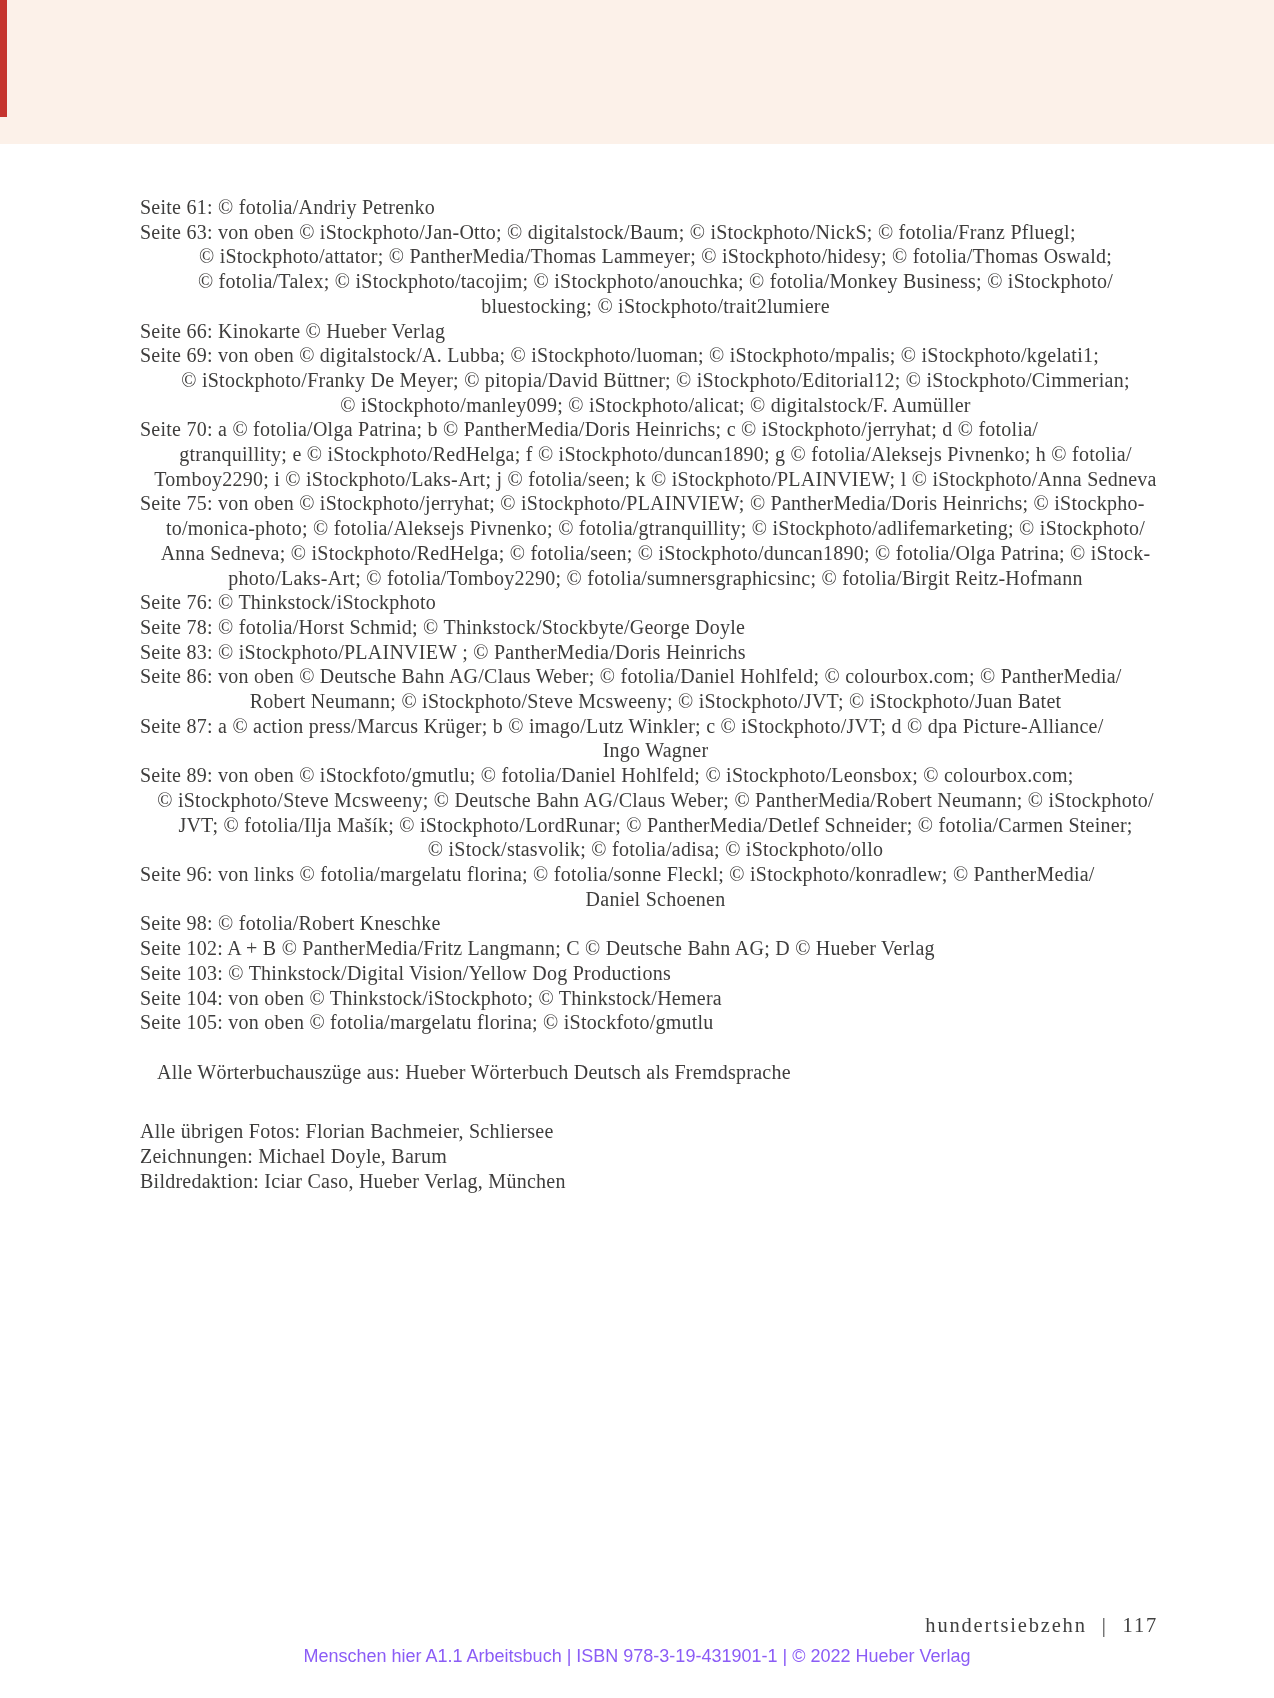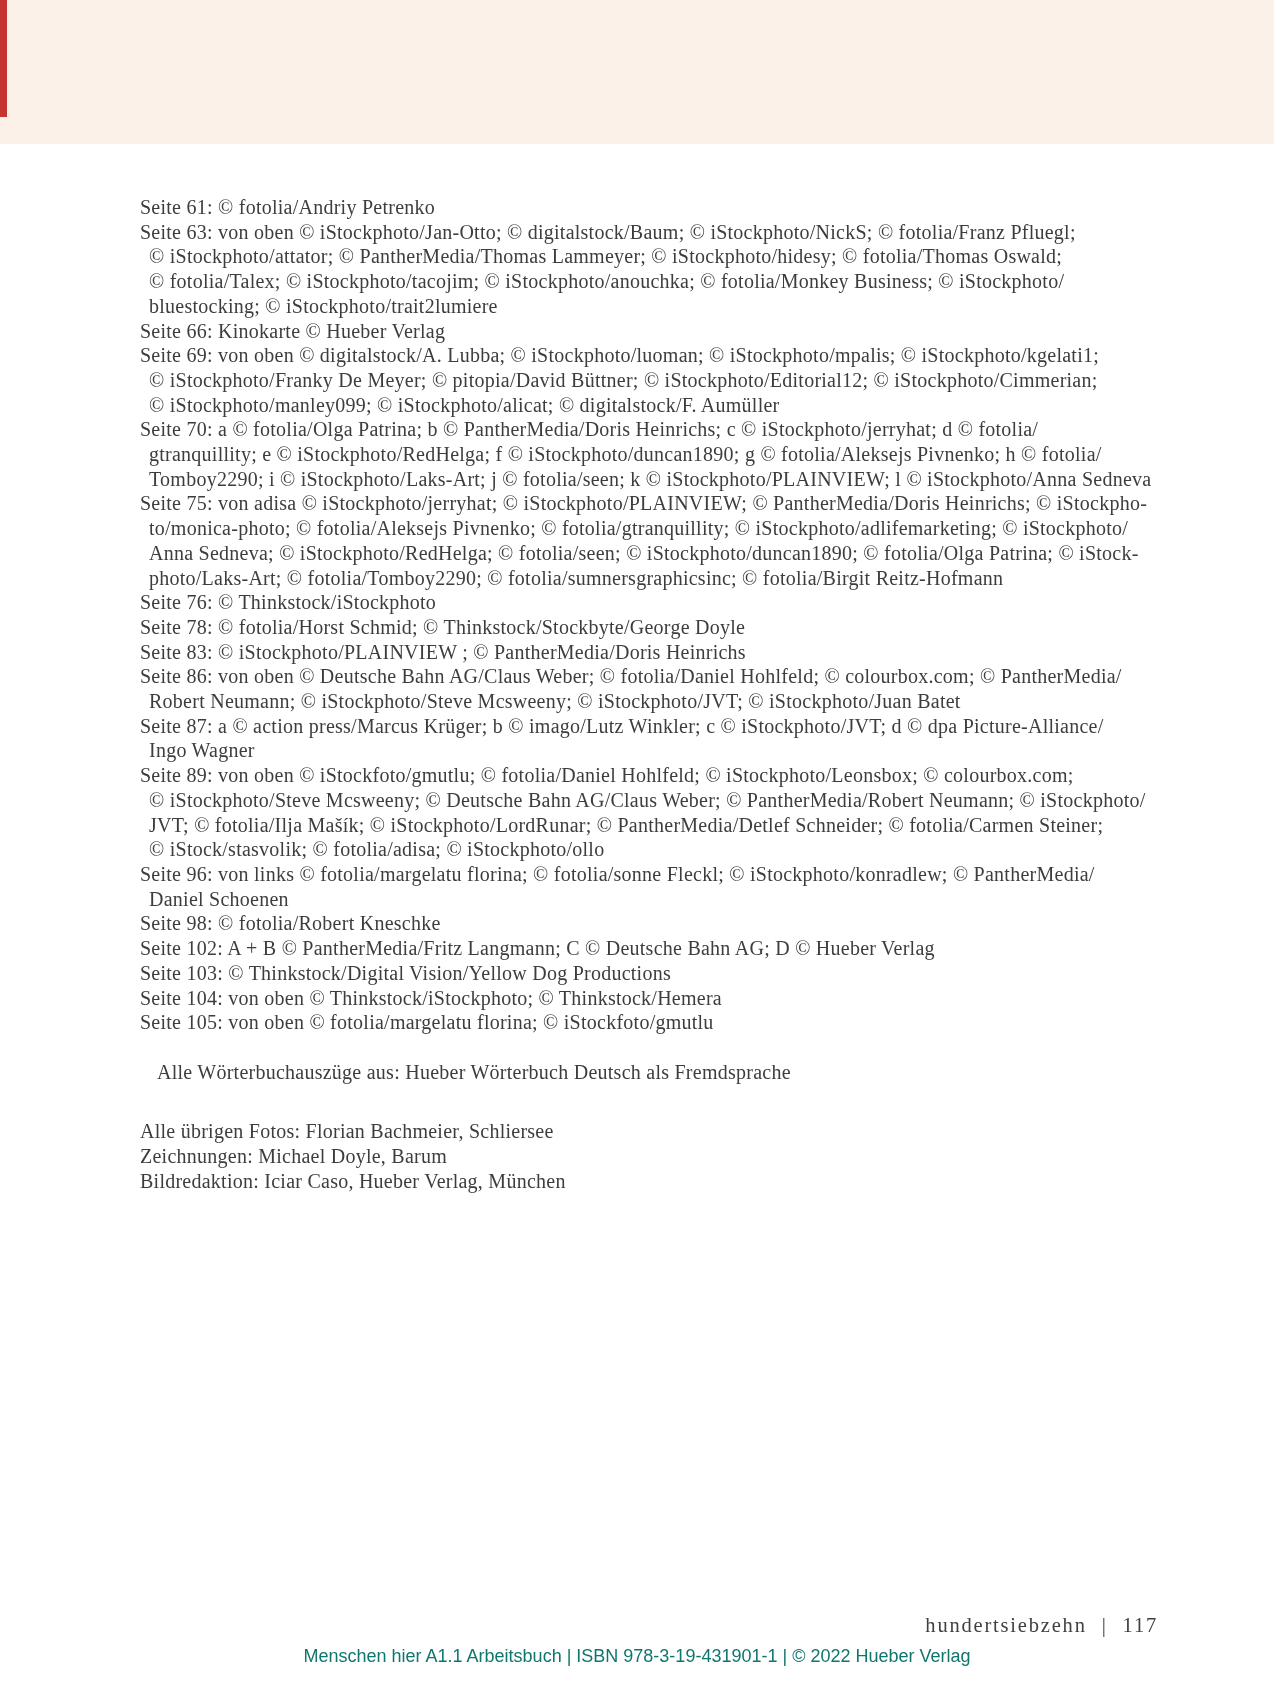--- a/index.html
+++ b/index.html
@@ -22,37 +22,37 @@
     background: #c5342e;
   }
   .content {
     position: absolute; left: 140px; top: 195px;
     width: 1022px;
     font-size: 20px;
     line-height: 24.7px;
     letter-spacing: 0.25px;
   }
   .line { white-space: nowrap; }
-  .line.cont { padding-left: 9px; }
+  .line.cont { padding-left: 9px; text-align: center; }
   .dict-note { margin-top: 24.7px; margin-left: 17px; }
   .other-block { margin-top: 35px; }
   .pageline {
     position: absolute; top: 1613px; right: 116px;
     font-size: 20.5px; line-height: 25px;
     letter-spacing: 1.8px;
     color: #404040;
     white-space: nowrap;
   }
   .pagebar { margin: 0 15px; font-weight: 400; }
   .imprint {
     position: absolute; top: 1645px; left: 0; right: 0;
     text-align: center;
     font-family: "Liberation Sans", sans-serif;
     font-size: 18px; line-height: 22px;
-    color: #0f766e;
+    color: #8b5cf6;
     white-space: nowrap;
   }
 </style>
 </head>
 <body>
 
 <div class="band"></div>
 <div class="accent"></div>
 
 <div class="content">
@@ -63,21 +63,21 @@
       <div class="line cont">© iStockphoto/attator; © PantherMedia/Thomas Lammeyer; © iStockphoto/hidesy; © fotolia/Thomas Oswald;</div>
       <div class="line cont">© fotolia/Talex; © iStockphoto/tacojim; © iStockphoto/anouchka; © fotolia/Monkey Business; © iStockphoto/</div>
       <div class="line cont">bluestocking; © iStockphoto/trait2lumiere</div>
       <div class="line">Seite 66: Kinokarte © Hueber Verlag</div>
       <div class="line">Seite 69: von oben © digitalstock/A. Lubba; © iStockphoto/luoman; © iStockphoto/mpalis; © iStockphoto/kgelati1;</div>
       <div class="line cont">© iStockphoto/Franky De Meyer; © pitopia/David Büttner; © iStockphoto/Editorial12; © iStockphoto/Cimmerian;</div>
       <div class="line cont">© iStockphoto/manley099; © iStockphoto/alicat; © digitalstock/F. Aumüller</div>
       <div class="line">Seite 70: a © fotolia/Olga Patrina; b © PantherMedia/Doris Heinrichs; c © iStockphoto/jerryhat; d © fotolia/</div>
       <div class="line cont">gtranquillity; e © iStockphoto/RedHelga; f © iStockphoto/duncan1890; g © fotolia/Aleksejs Pivnenko; h © fotolia/</div>
       <div class="line cont">Tomboy2290; i © iStockphoto/Laks-Art; j © fotolia/seen; k © iStockphoto/PLAINVIEW; l © iStockphoto/Anna Sedneva</div>
-      <div class="line">Seite 75: von adisa © iStockphoto/jerryhat; © iStockphoto/PLAINVIEW; © PantherMedia/Doris Heinrichs; © iStockpho-</div>
+      <div class="line">Seite 75: von oben © iStockphoto/jerryhat; © iStockphoto/PLAINVIEW; © PantherMedia/Doris Heinrichs; © iStockpho-</div>
       <div class="line cont">to/monica-photo; © fotolia/Aleksejs Pivnenko; © fotolia/gtranquillity; © iStockphoto/adlifemarketing; © iStockphoto/</div>
       <div class="line cont">Anna Sedneva; © iStockphoto/RedHelga; © fotolia/seen; © iStockphoto/duncan1890; © fotolia/Olga Patrina; © iStock-</div>
       <div class="line cont">photo/Laks-Art; © fotolia/Tomboy2290; © fotolia/sumnersgraphicsinc; © fotolia/Birgit Reitz-Hofmann</div>
       <div class="line">Seite 76: © Thinkstock/iStockphoto</div>
       <div class="line">Seite 78: © fotolia/Horst Schmid; © Thinkstock/Stockbyte/George Doyle</div>
       <div class="line">Seite 83: © iStockphoto/PLAINVIEW ; © PantherMedia/Doris Heinrichs</div>
       <div class="line">Seite 86: von oben © Deutsche Bahn AG/Claus Weber; © fotolia/Daniel Hohlfeld; © colourbox.com; © PantherMedia/</div>
       <div class="line cont">Robert Neumann; © iStockphoto/Steve Mcsweeny; © iStockphoto/JVT; © iStockphoto/Juan Batet</div>
       <div class="line">Seite 87: a © action press/Marcus Krüger; b © imago/Lutz Winkler; c © iStockphoto/JVT; d © dpa Picture-Alliance/</div>
       <div class="line cont">Ingo Wagner</div>

